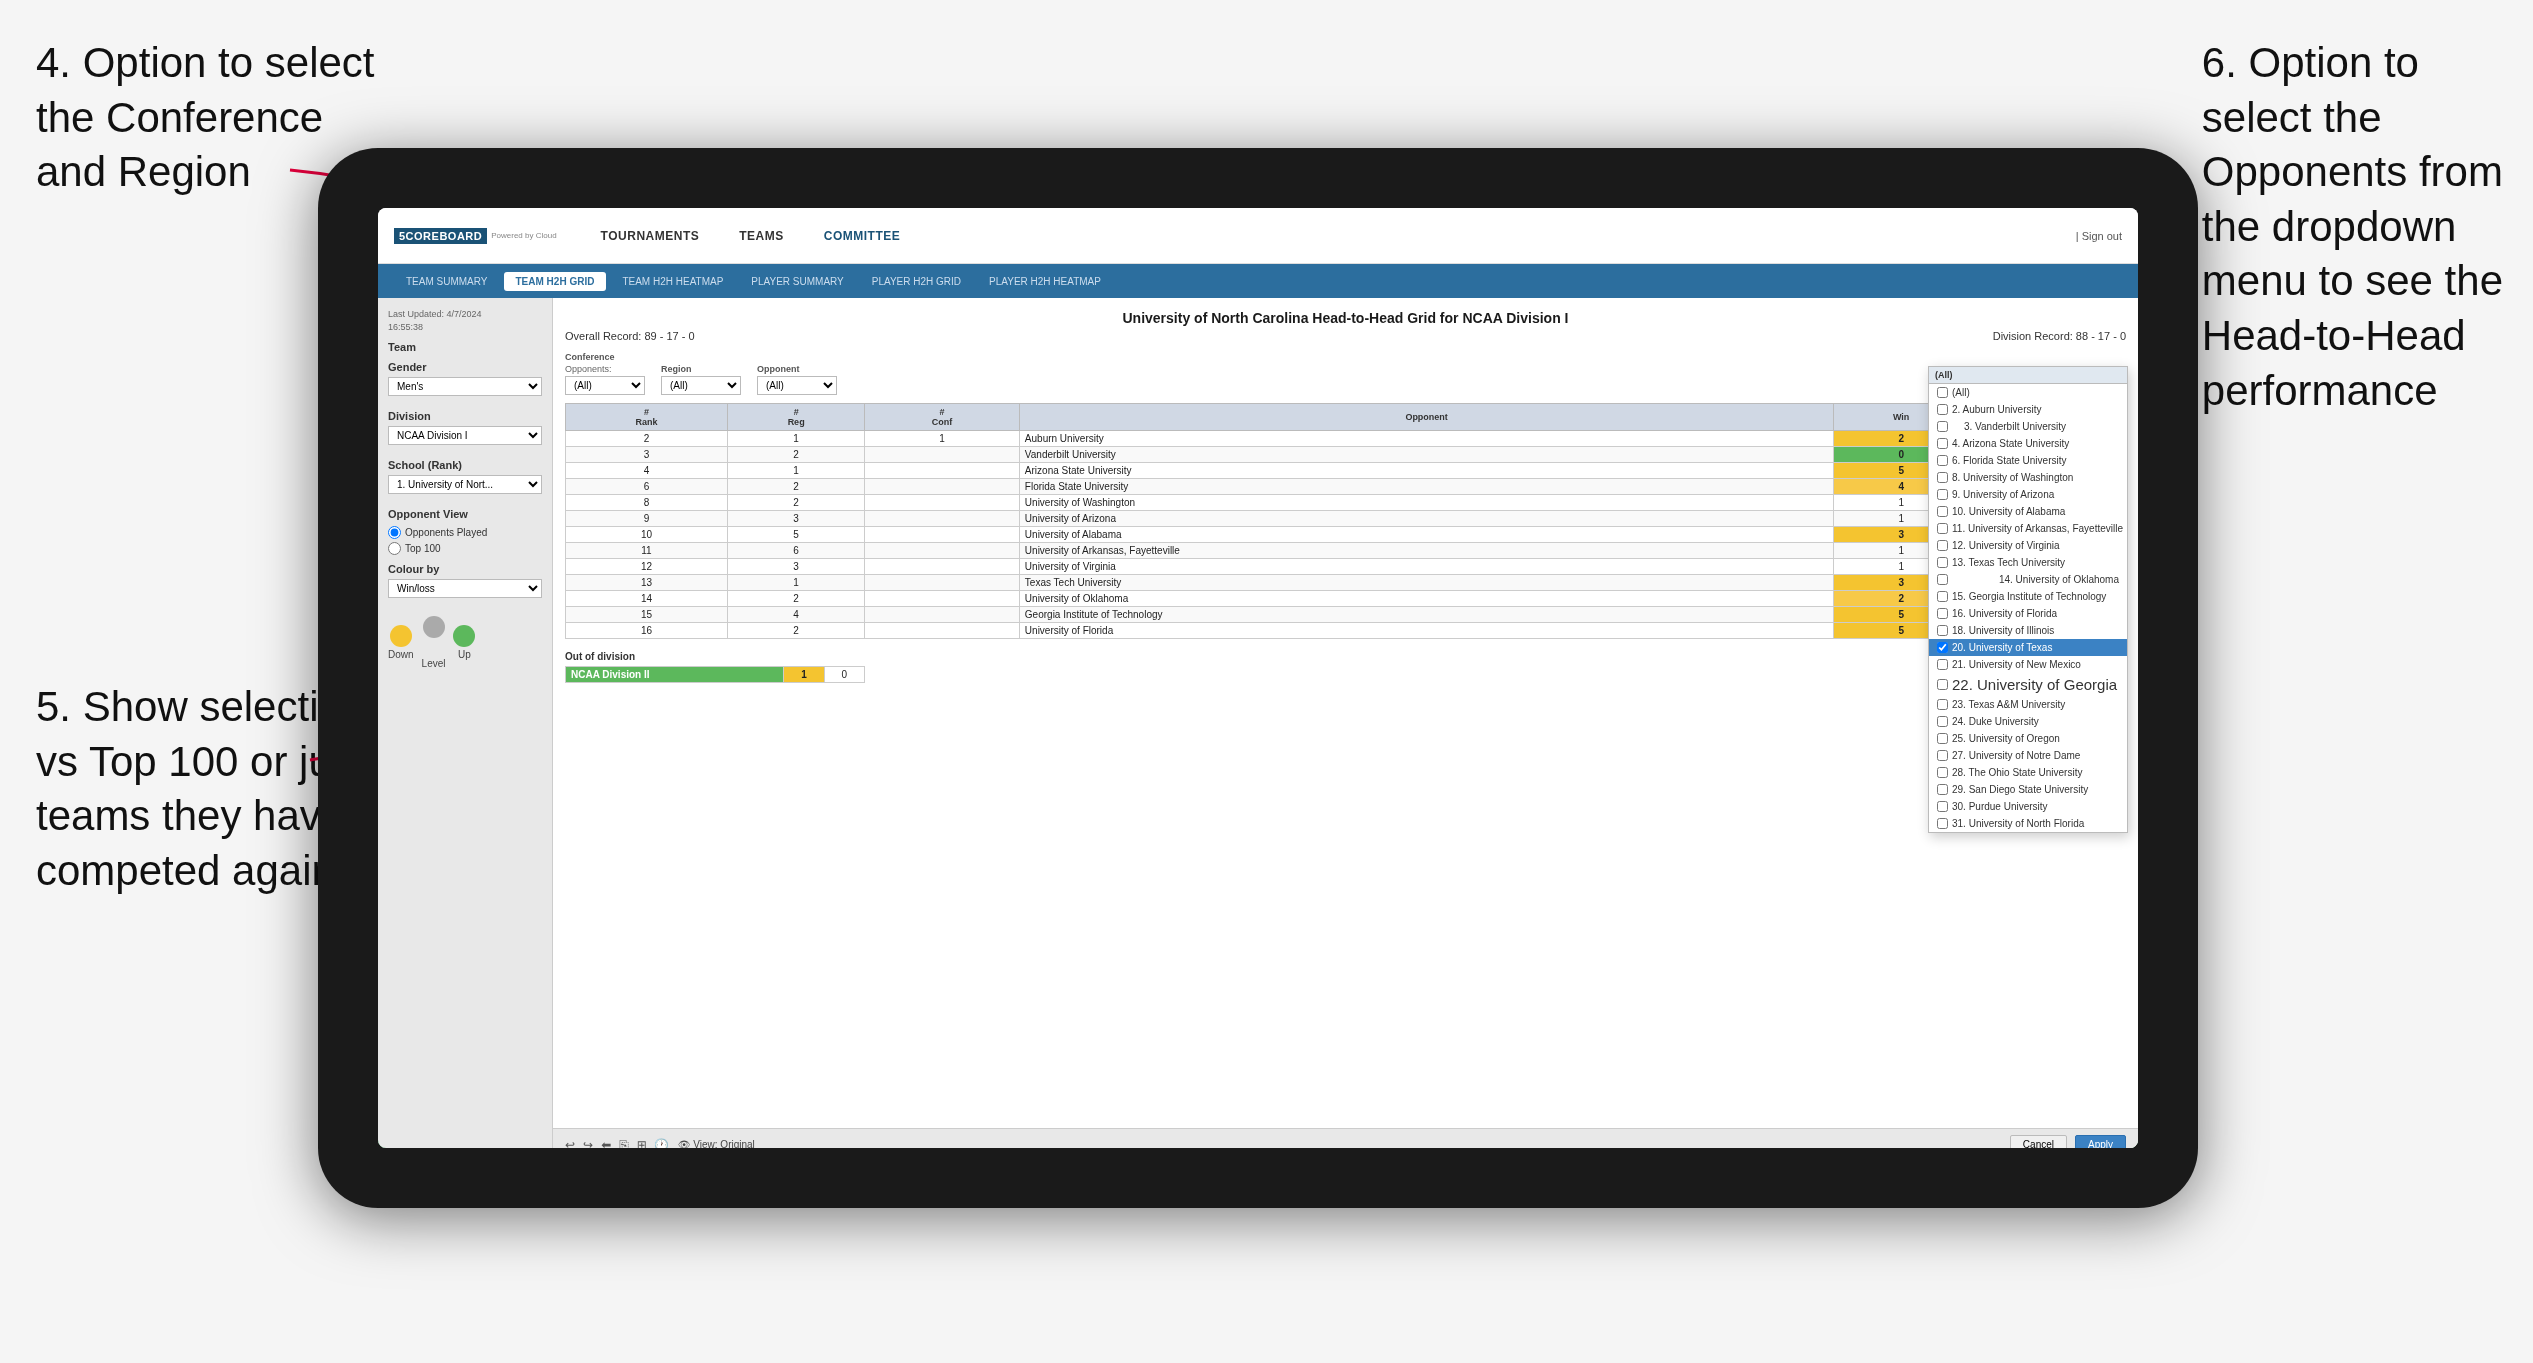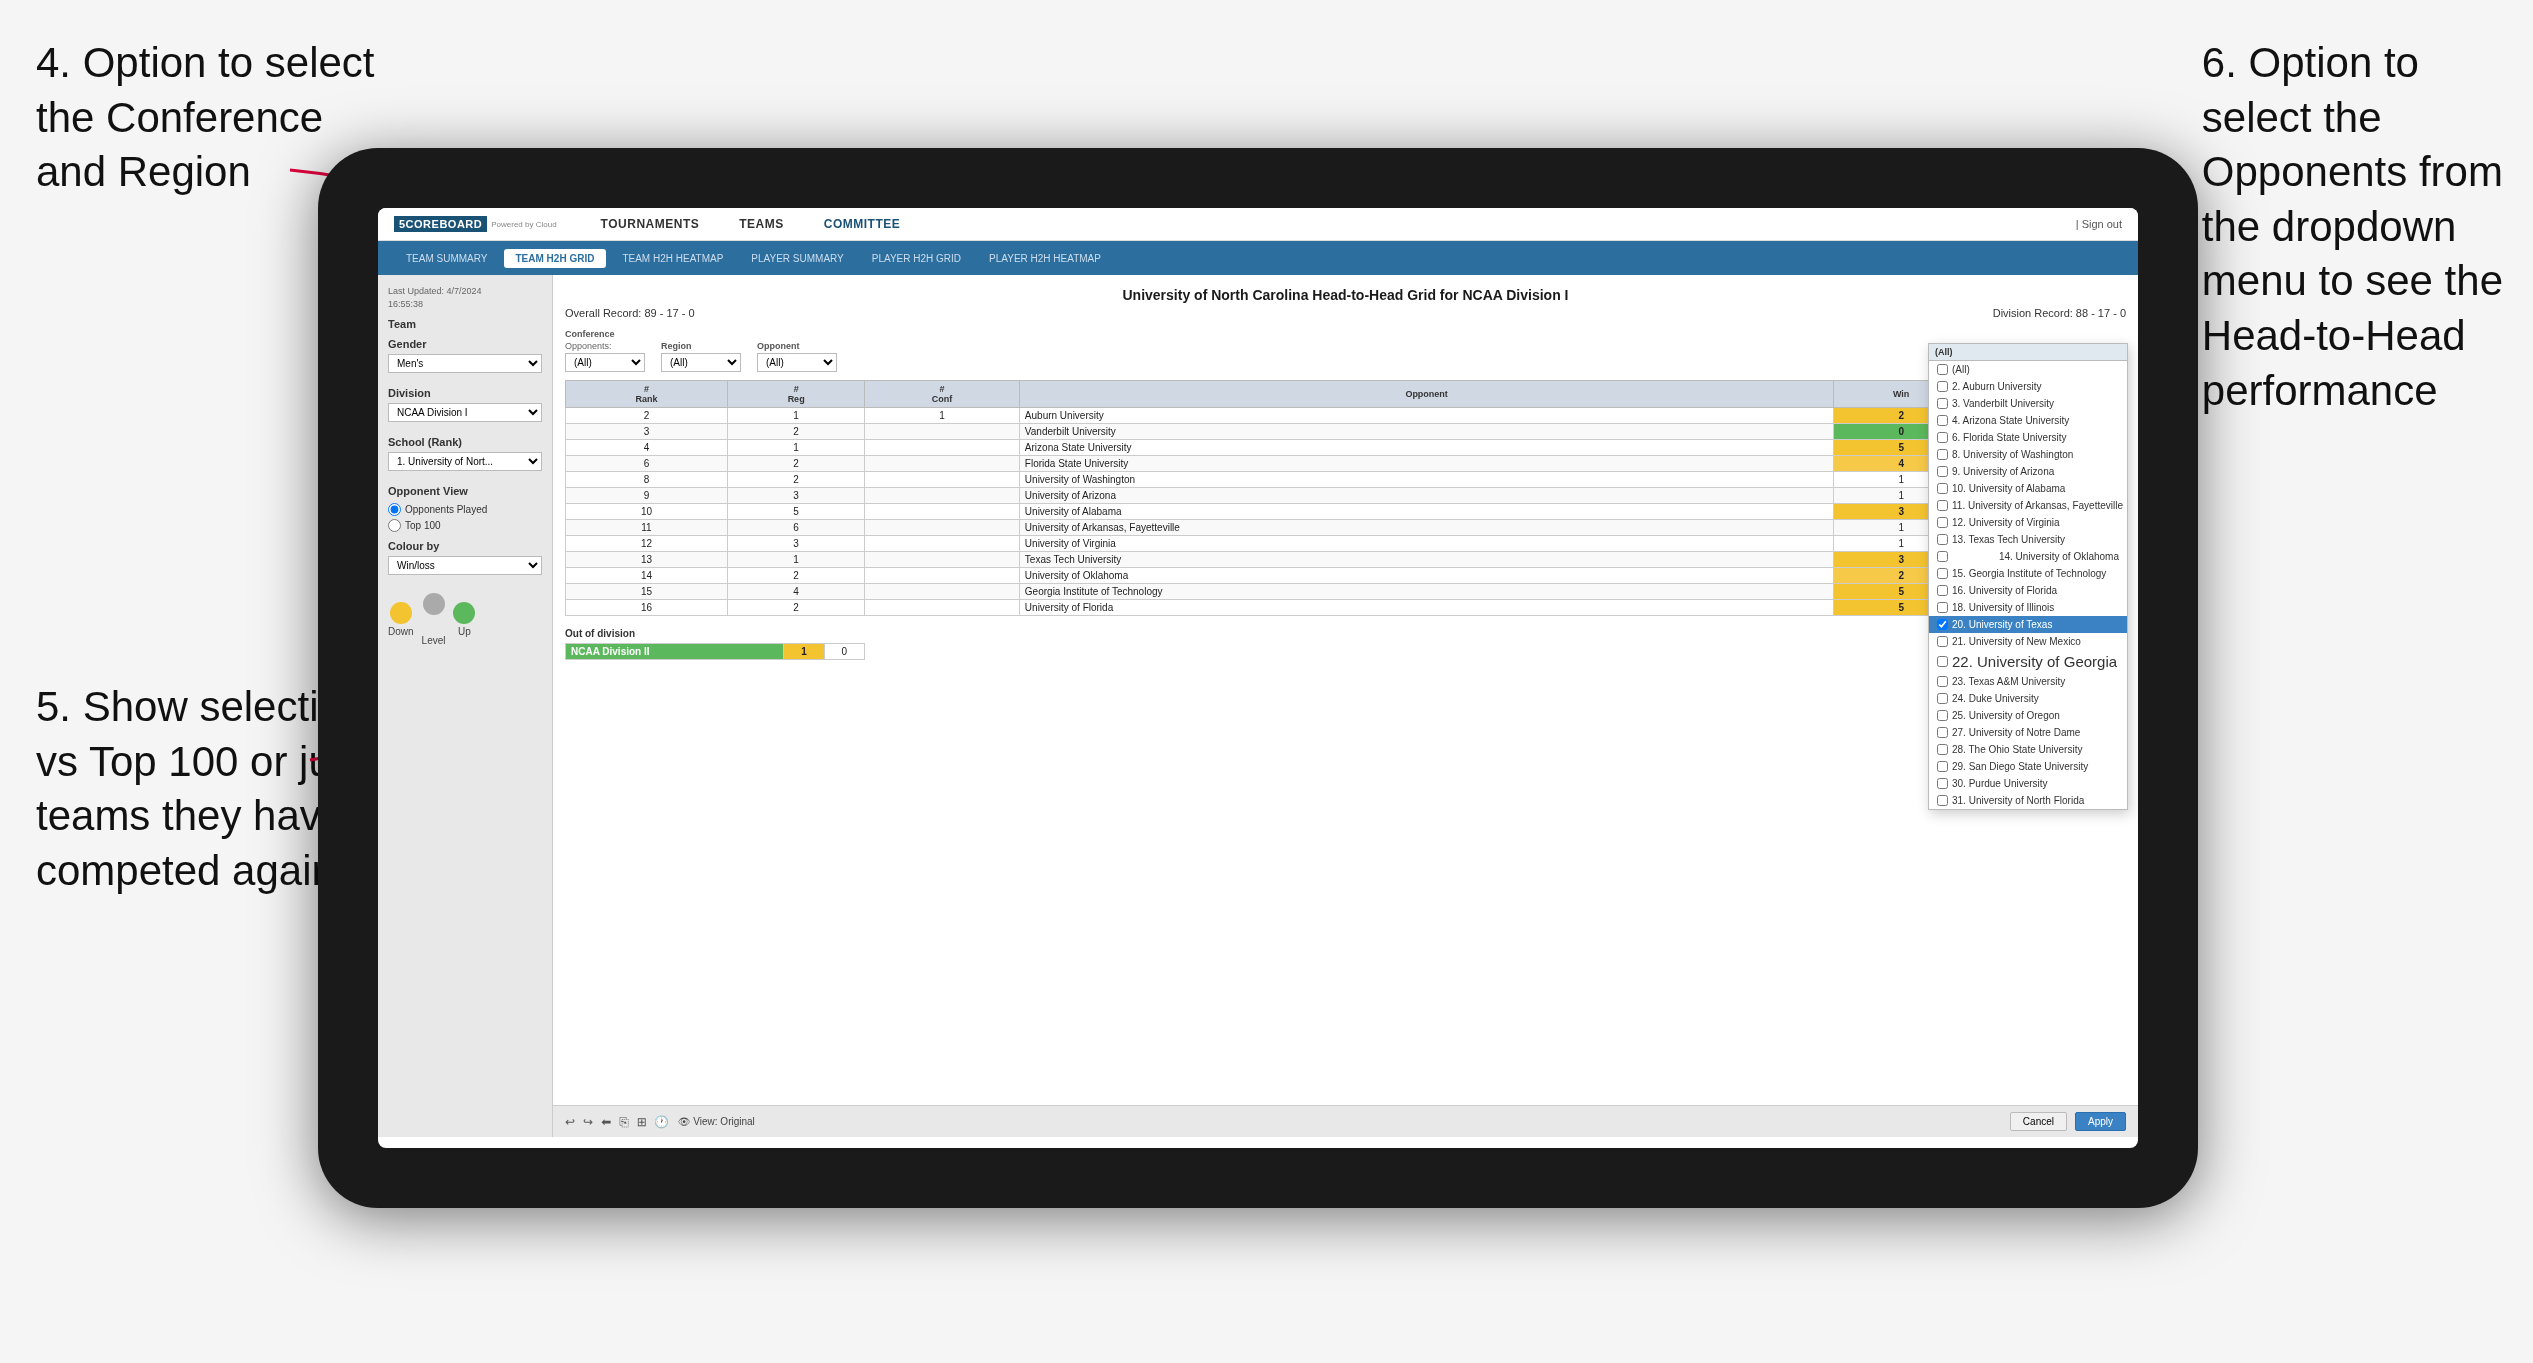--- a/index.html
+++ b/index.html
@@ -42,21 +42,21 @@
       background: #fff;
       border-radius: 8px;
       overflow: hidden;
       position: relative;
     }
 
     
     .top-nav {
       background: #fff;
       border-bottom: 1px solid #ddd;
-      height: 33px;
+      height: 56px;
       display: flex;
       align-items: center;
       padding: 0 16px;
       gap: 24px;
     }
 
     .logo-area {
       display: flex;
       align-items: center;
       gap: 4px;
@@ -668,21 +668,21 @@
         <div class="dropdown-overlay" id="opponent-dropdown">
         <div style="padding: 3px 6px; background: rgb(224, 232, 240); font-size: 9px; font-weight: bold; color: rgb(51, 51, 51); border-bottom: 1px solid rgb(187, 187, 187);">(All)</div>
             <div class="dropdown-item" style="display: flex; align-items: center; gap: 4px;">
               <input type="checkbox" style="width: 11px; height: 11px; flex-shrink: 0;">
               <span style="font-size: 10px;">(All)</span>
             </div>
             <div class="dropdown-item" style="display: flex; align-items: center; gap: 4px;">
               <input type="checkbox" style="width: 11px; height: 11px; flex-shrink: 0;">
               <span style="font-size: 10px;">2. Auburn University</span>
             </div>
-            <div class="dropdown-item" style="display: flex; align-items: center; gap: 4px;">
+            <div class="dropdown-item" style="display: flex; align-items: center; gap: 16px;">
               <input type="checkbox" style="width: 11px; height: 11px; flex-shrink: 0;">
               <span style="font-size: 10px;">3. Vanderbilt University</span>
             </div>
             <div class="dropdown-item" style="display: flex; align-items: center; gap: 4px;">
               <input type="checkbox" style="width: 11px; height: 11px; flex-shrink: 0;">
               <span style="font-size: 10px;">4. Arizona State University</span>
             </div>
             <div class="dropdown-item" style="display: flex; align-items: center; gap: 4px;">
               <input type="checkbox" style="width: 11px; height: 11px; flex-shrink: 0;">
               <span style="font-size: 10px;">6. Florida State University</span>

